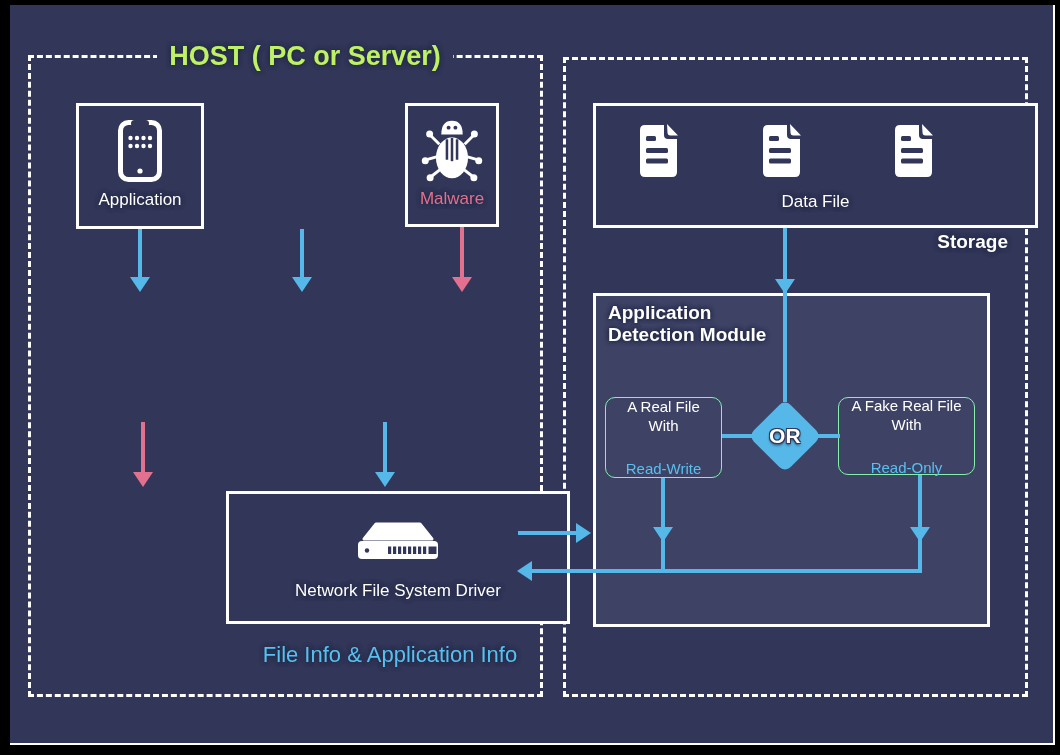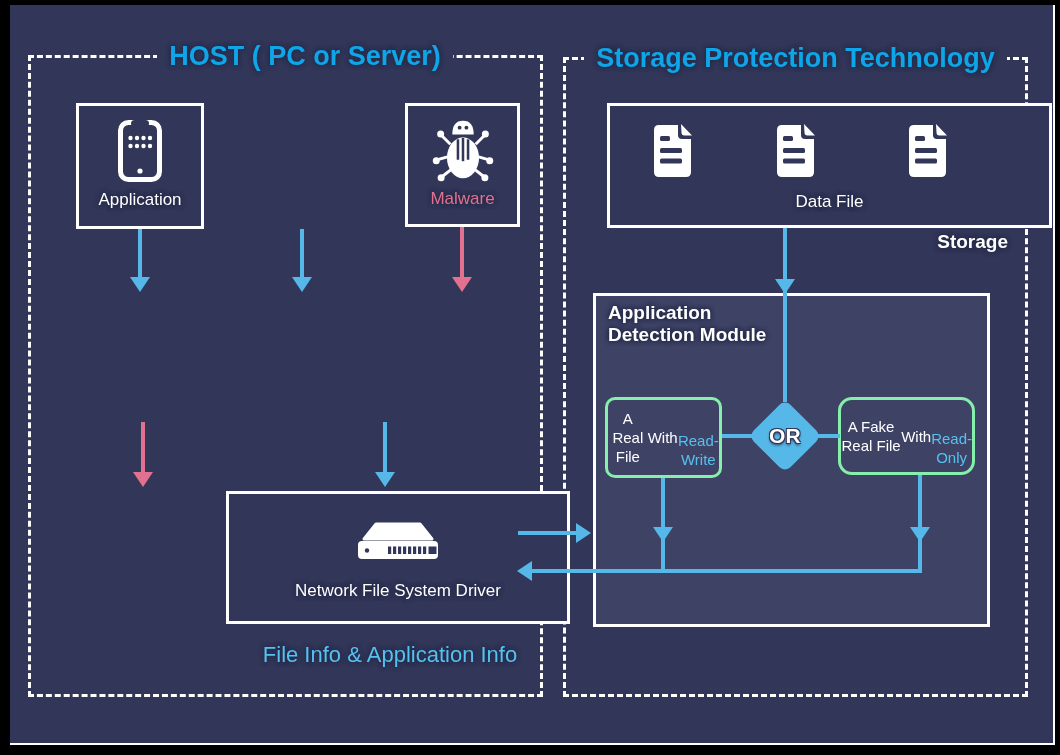--- a/index.html
+++ b/index.html
@@ -19,42 +19,42 @@
   .canvas{
     position:absolute;left:10px;top:5px;width:1045px;height:740px;
     background:var(--bg);
     border-right:2px solid #fff;border-bottom:2px solid #fff;
   }
   .abs{position:absolute;}
   .dashed-box{border:3px dashed #fff;}
   .solid-box{border:3px solid #fff;background:var(--bg);}
   .halo{text-shadow:0 0 4px #272c4a,0 0 4px #272c4a,0 0 5px #272c4a;}
   .big-title{
-    font-size:27px;font-weight:bold;color:#0ea5e9;text-align:center;line-height:30px;
+    font-size:27px;font-weight:bold;color:#bef264;text-align:center;line-height:30px;
   }
   .big-title span{background:var(--bg);padding:0 12px;}
   .box-label{font-size:17px;color:#fff;text-align:center;width:100%;}
   .icon-box{display:flex;align-items:center;justify-content:center;padding-bottom:30px;}
   .kernel-label{font-size:26px;font-weight:bold;color:#fff;text-align:center;}
   .vline{position:absolute;width:4px;}
   .hline{position:absolute;height:4px;}
   .bl{background:var(--blue);}
   .pk{background:var(--pink);}
   .ah{position:absolute;width:0;height:0;}
   .ah-down-bl{border-left:10px solid transparent;border-right:10px solid transparent;border-top:15px solid var(--blue);}
   .ah-down-pk{border-left:10px solid transparent;border-right:10px solid transparent;border-top:15px solid var(--pink);}
   .ah-left-bl{border-top:10px solid transparent;border-bottom:10px solid transparent;border-right:15px solid var(--blue);}
   .ah-right-bl{border-top:10px solid transparent;border-bottom:10px solid transparent;border-left:15px solid var(--blue);}
   .module{background:var(--module-bg);border:3px solid #fff;}
   .module-title{
     font-size:19px;font-weight:bold;color:#fff;line-height:22px;white-space:pre-line;
   }
   .state-box{
-    border:3px solid #86efac;border-radius:10px;background:var(--module-bg);
-    display:flex;flex-direction:row;align-items:center;justify-content:center;
+    border:1px solid #86efac;border-radius:10px;background:var(--module-bg);
+    display:flex;flex-direction:column;align-items:center;justify-content:center;
     font-size:15px;line-height:19px;color:#fff;text-align:center;
   }
   .state-box .ro{color:var(--accent);margin-top:24px;}
   .diamond{
     background:var(--blue);border-radius:8px;transform:rotate(45deg);
     display:flex;align-items:center;justify-content:center;
   }
   .diamond .or{
     transform:rotate(-45deg);font-size:21px;font-weight:bold;color:#fff;
     text-shadow:-1px -1px 0 #323759,1px -1px 0 #323759,-1px 1px 0 #323759,1px 1px 0 #323759,0 2px 3px #272c4a;
@@ -67,44 +67,41 @@
 <body>
 
 <div class="stage">
   <div class="canvas"></div>
 
   <div class="abs dashed-box" style="left:28px;top:55px;width:515px;height:642px;"></div>
   <div class="abs dashed-box" style="left:563px;top:57px;width:465px;height:640px;"></div>
 
   <div class="abs big-title halo" style="left:130px;top:41px;width:350px;">
     <span>HOST ( PC or Server)</span>
-  </div>
-  <div class="abs big-title halo" style="left:563px;top:43px;width:465px;">
-    <span>Storage Protection Technology</span>
   </div>
 
   <div class="abs solid-box icon-box" style="left:76px;top:103px;width:128px;height:126px;">
     <svg width="46" height="64" viewBox="0 0 46 64">
       <rect x="3.5" y="3.5" width="39" height="57" rx="8" fill="none" stroke="#fff" stroke-width="5"></rect>
       <rect x="14" y="1" width="18" height="7" rx="3.5" fill="#323759"></rect>
       <circle cx="13.5" cy="19" r="2.2" fill="#fff"></circle>
         <circle cx="20" cy="19" r="2.2" fill="#fff"></circle>
       <circle cx="26.5" cy="19" r="2.2" fill="#fff"></circle>
         <circle cx="33" cy="19" r="2.2" fill="#fff"></circle>
       <circle cx="13.5" cy="27" r="2.2" fill="#fff"></circle>
         <circle cx="20" cy="27" r="2.2" fill="#fff"></circle>
       <circle cx="26.5" cy="27" r="2.2" fill="#fff"></circle>
         <circle cx="33" cy="27" r="2.2" fill="#fff"></circle>
       <circle cx="23" cy="52" r="2.6" fill="#fff"></circle>
     </svg>
     <div class="abs box-label halo" style="left:0;bottom:16px;">Application</div>
   </div>
 
 
-  <div class="abs solid-box icon-box" style="left:405px;top:103px;width:115px;height:124px;">
+  <div class="abs solid-box icon-box" style="left:405px;top:103px;width:94px;height:124px;">
     <svg width="70" height="72" viewBox="0 0 72 72">
       <g stroke="#fff" stroke-width="3">
         <line x1="23" y1="30" x2="14" y2="21"></line>
           <line x1="49" y1="30" x2="58" y2="21"></line>
         <line x1="20" y1="43" x2="10" y2="46"></line>
           <line x1="52" y1="43" x2="62" y2="46"></line>
         <line x1="24" y1="56" x2="15" y2="63"></line>
           <line x1="48" y1="56" x2="57" y2="63"></line>
       </g>
       <circle cx="13" cy="19.5" r="3.6" fill="#fff"></circle>
@@ -139,21 +136,21 @@
       <rect x="63" y="25.5" width="3.2" height="7.5" fill="#323759"></rect>
       <rect x="68" y="25.5" width="3.2" height="7.5" fill="#323759"></rect>
       <rect x="73" y="25.5" width="3.2" height="7.5" fill="#323759"></rect>
       <rect x="78.5" y="25.5" width="8" height="7.5" fill="#323759"></rect>
     </svg>
     <div class="abs box-label halo" style="left:0;bottom:20px;">Network File System Driver</div>
   </div>
 
   <div class="abs info-label halo" style="left:240px;top:642px;width:300px;">File Info &amp; Application Info</div>
 
-  <div class="abs solid-box" style="left:593px;top:103px;width:445px;height:125px;margin-left:14px;">
+  <div class="abs solid-box" style="left:593px;top:103px;width:445px;height:125px;">
     <svg class="abs" style="left:40px;top:17px;" width="44" height="56" viewBox="0 0 44 56">
       <path d="M4 7 Q4 2 9 2 H28 V12 Q28 16 32 16 H41 V49 Q41 54 36 54 H9 Q4 54 4 49 Z" fill="#fff"></path>
       <path d="M31 1 L42 12.5 H34.5 Q31.5 12.5 31.5 9.5 Z" fill="#fff"></path>
       <rect x="10" y="13" width="10" height="5" rx="1.5" fill="#323759"></rect>
       <rect x="10" y="25" width="22" height="5" rx="1.5" fill="#323759"></rect>
       <rect x="10" y="35.5" width="22" height="5" rx="1.5" fill="#323759"></rect>
     </svg>
     <svg class="abs" style="left:163px;top:17px;" width="44" height="56" viewBox="0 0 44 56">
       <path d="M4 7 Q4 2 9 2 H28 V12 Q28 16 32 16 H41 V49 Q41 54 36 54 H9 Q4 54 4 49 Z" fill="#fff"></path>
       <path d="M31 1 L42 12.5 H34.5 Q31.5 12.5 31.5 9.5 Z" fill="#fff"></path>
@@ -176,21 +173,21 @@
   <div class="abs module" style="left:593px;top:293px;width:397px;height:334px;"></div>
   <div class="abs module-title halo" style="left:608px;top:302px;">Application
 Detection Module</div>
 
   <div class="abs state-box" style="left:605px;top:397px;width:117px;height:81px;">
     <div>A Real File</div>
     <div>With</div>
     <div class="ro">Read-Write</div>
   </div>
 
-  <div class="abs state-box" style="left:838px;top:397px;width:137px;height:78px;border-radius:14px;">
+  <div class="abs state-box" style="left:838px;top:397px;width:137px;height:78px;">
     <div>A Fake Real File</div>
     <div>With</div>
     <div class="ro">Read-Only</div>
   </div>
 
   <div class="hline bl" style="left:722px;top:434px;width:30px;"></div>
   <div class="hline bl" style="left:816px;top:434px;width:24px;"></div>
   <div class="abs diamond" style="left:759px;top:410px;width:52px;height:52px;">
     <div class="or">OR</div>
   </div>

